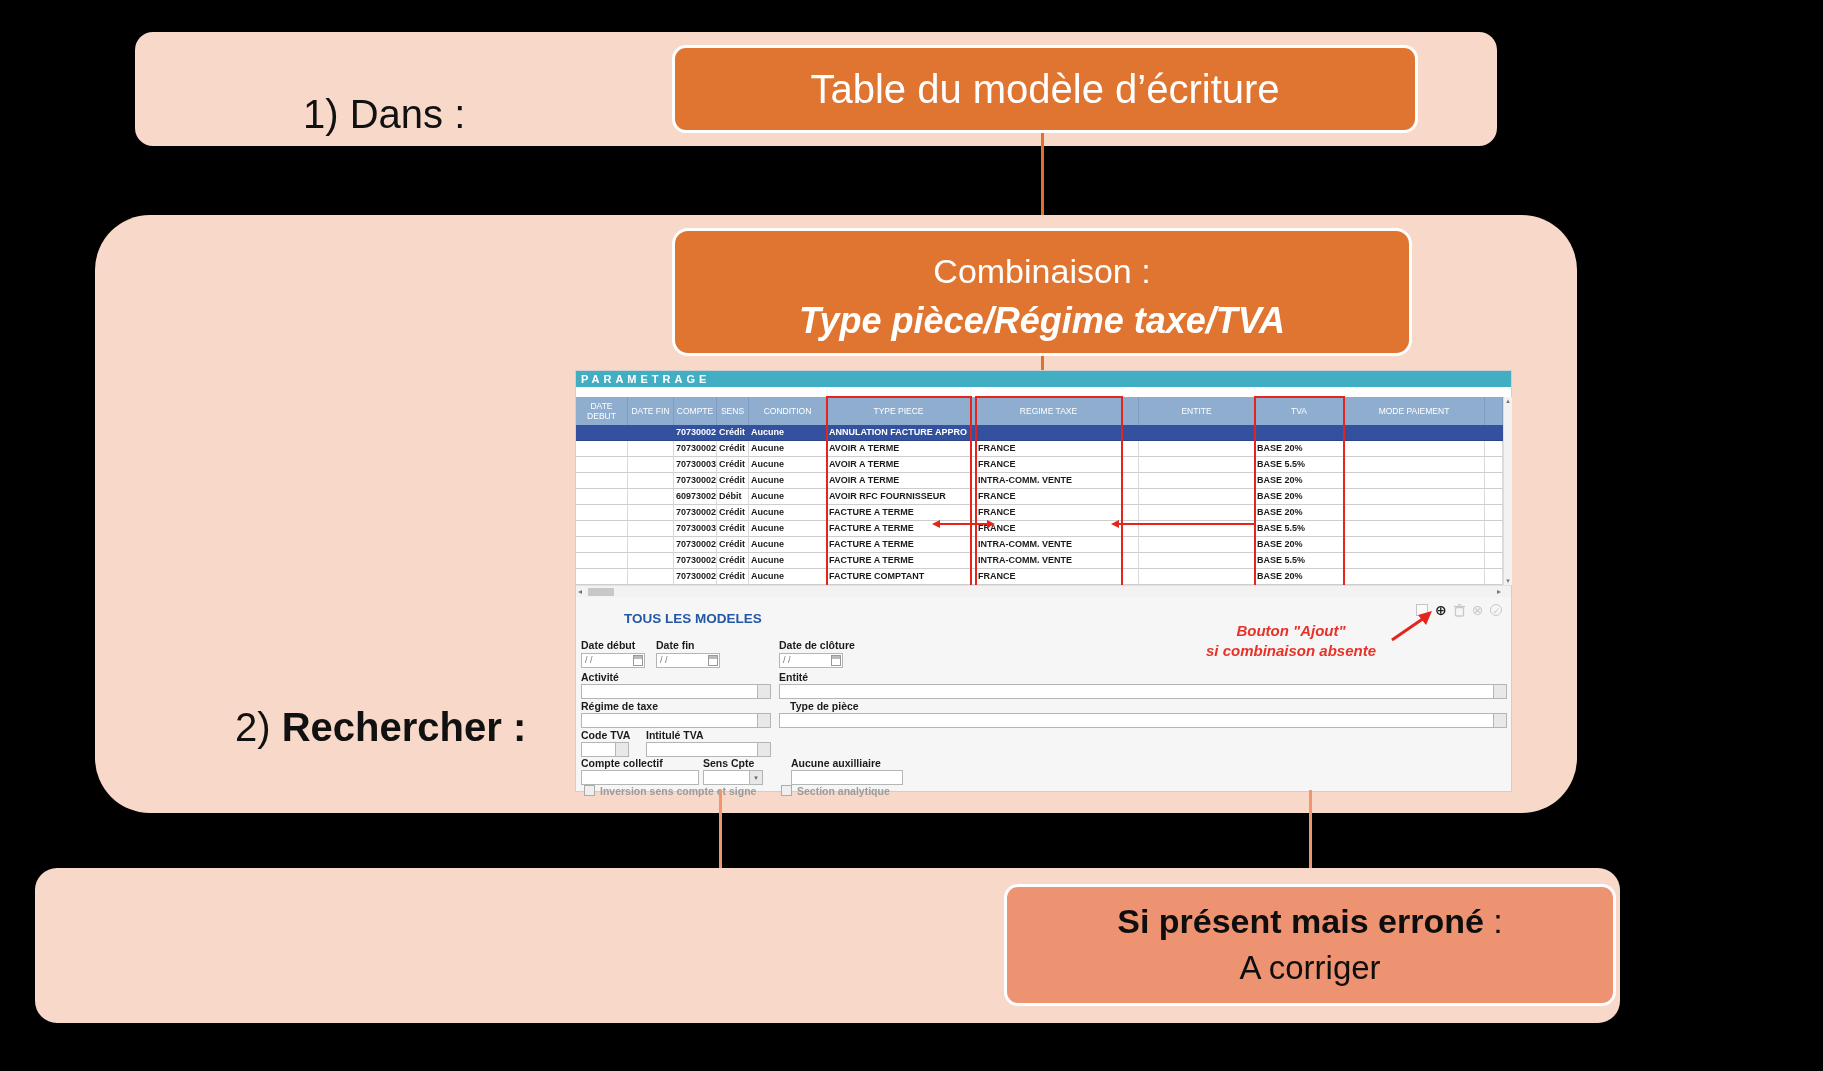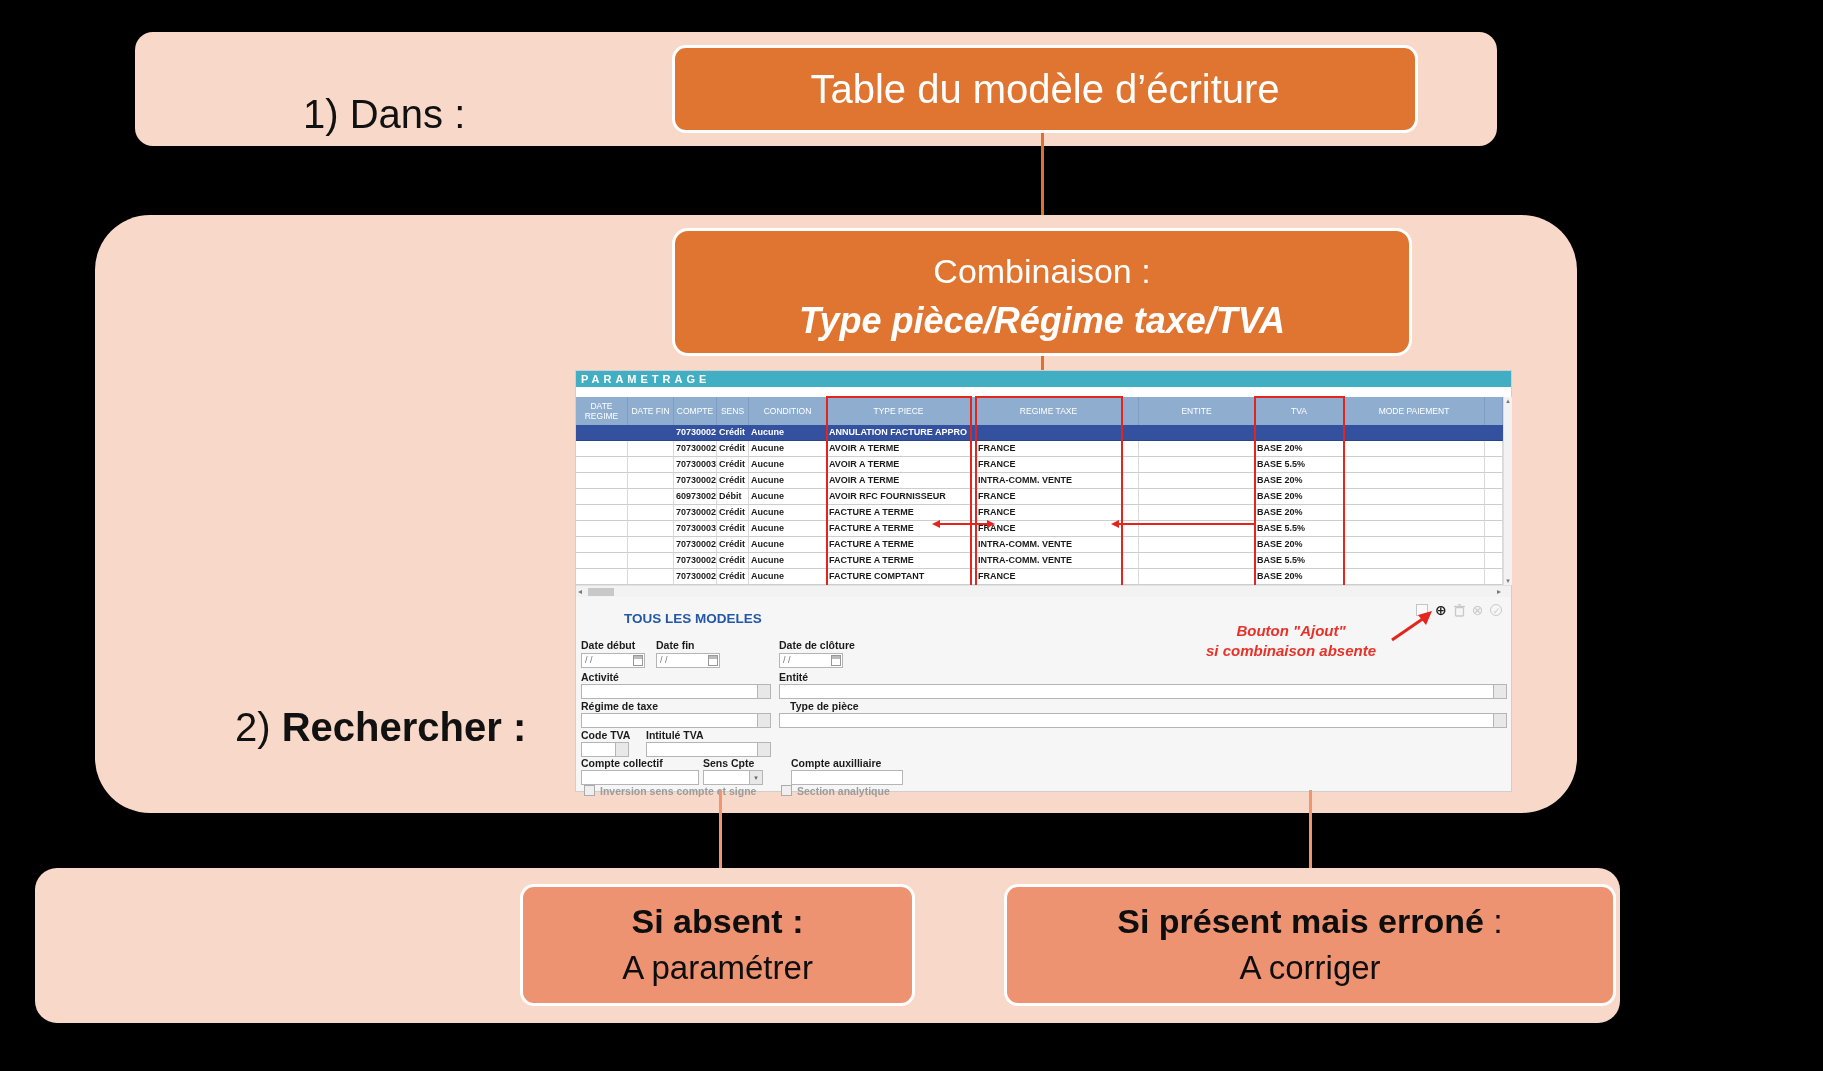--- a/index.html
+++ b/index.html
@@ -101,21 +101,21 @@
   </div>
   <div class="orange-box" id="combo-box">
     <div class="l1">Combinaison :</div>
     <div class="l2">Type pièce/Régime taxe/TVA</div>
   </div>
   <div class="connector conn-top" id="conn-2"></div>
 
   <div id="window">
     <div id="titlebar">PARAMETRAGE</div>
     <div id="tbl-head">
-        <div class="hcell" style="width: 52px;">DATE REGIME</div>
+        <div class="hcell" style="width: 52px;">DATE DEBUT</div>
         <div class="hcell" style="width: 46px;">DATE FIN</div>
         <div class="hcell" style="width: 43px;">COMPTE</div>
         <div class="hcell" style="width: 32px;">SENS</div>
         <div class="hcell" style="width: 78px;">CONDITION</div>
         <div class="hcell" style="width: 144px;">TYPE PIECE</div>
         <div class="hcell" style="width: 5px;"></div>
         <div class="hcell" style="width: 146px;">REGIME TAXE</div>
         <div class="hcell" style="width: 17px;"></div>
         <div class="hcell" style="width: 116px;">ENTITE</div>
         <div class="hcell" style="width: 89px;">TVA</div>
@@ -358,39 +358,35 @@
       <div class="flabel" style="left:70px;top:132px;">Intitulé TVA</div>
       <div class="finput" style="left:5px;top:145px;width:48px;">
           <div class="btn-in"></div>
         </div>
       <div class="finput" style="left:70px;top:145px;width:125px;">
           <div class="btn-in"></div>
         </div>
 
       <div class="flabel" style="left:5px;top:160px;">Compte collectif</div>
       <div class="flabel" style="left:127px;top:160px;">Sens Cpte</div>
-      <div class="flabel" style="left:215px;top:160px;">Compte auxilliaire</div>
+      <div class="flabel" style="left:215px;top:160px;">Aucune auxilliaire</div>
       <div class="finput" style="left:5px;top:173px;width:118px;"></div>
       <div class="finput" style="left:127px;top:173px;width:60px;">
           <div class="btn-in">▾</div>
         </div>
       <div class="finput" style="left:215px;top:173px;width:112px;"></div>
 
       <div class="fcheck" style="left:8px;top:188px;"><span class="cbx"></span><span>Inversion sens compte et signe</span></div>
       <div class="fcheck" style="left:205px;top:188px;"><span class="cbx"></span><span>Section analytique</span></div>
     </div>
   </div>
 
   <div class="connector conn-bot" id="conn-3"></div>
   <div class="connector conn-bot" id="conn-4"></div>
 
   <div class="panel" id="panel-3">
     
   </div>
-  <div class="solution-box" id="box-absent">
-    <div class="t">Si absent :</div>
-    <div class="a">A paramétrer</div>
-  </div>
   <div class="solution-box" id="box-present">
     <div class="t"><span>Si présent mais erroné</span><span class="reg"> :</span></div>
     <div class="a">A corriger</div>
   </div>
 </div>
 
 </body></html>

